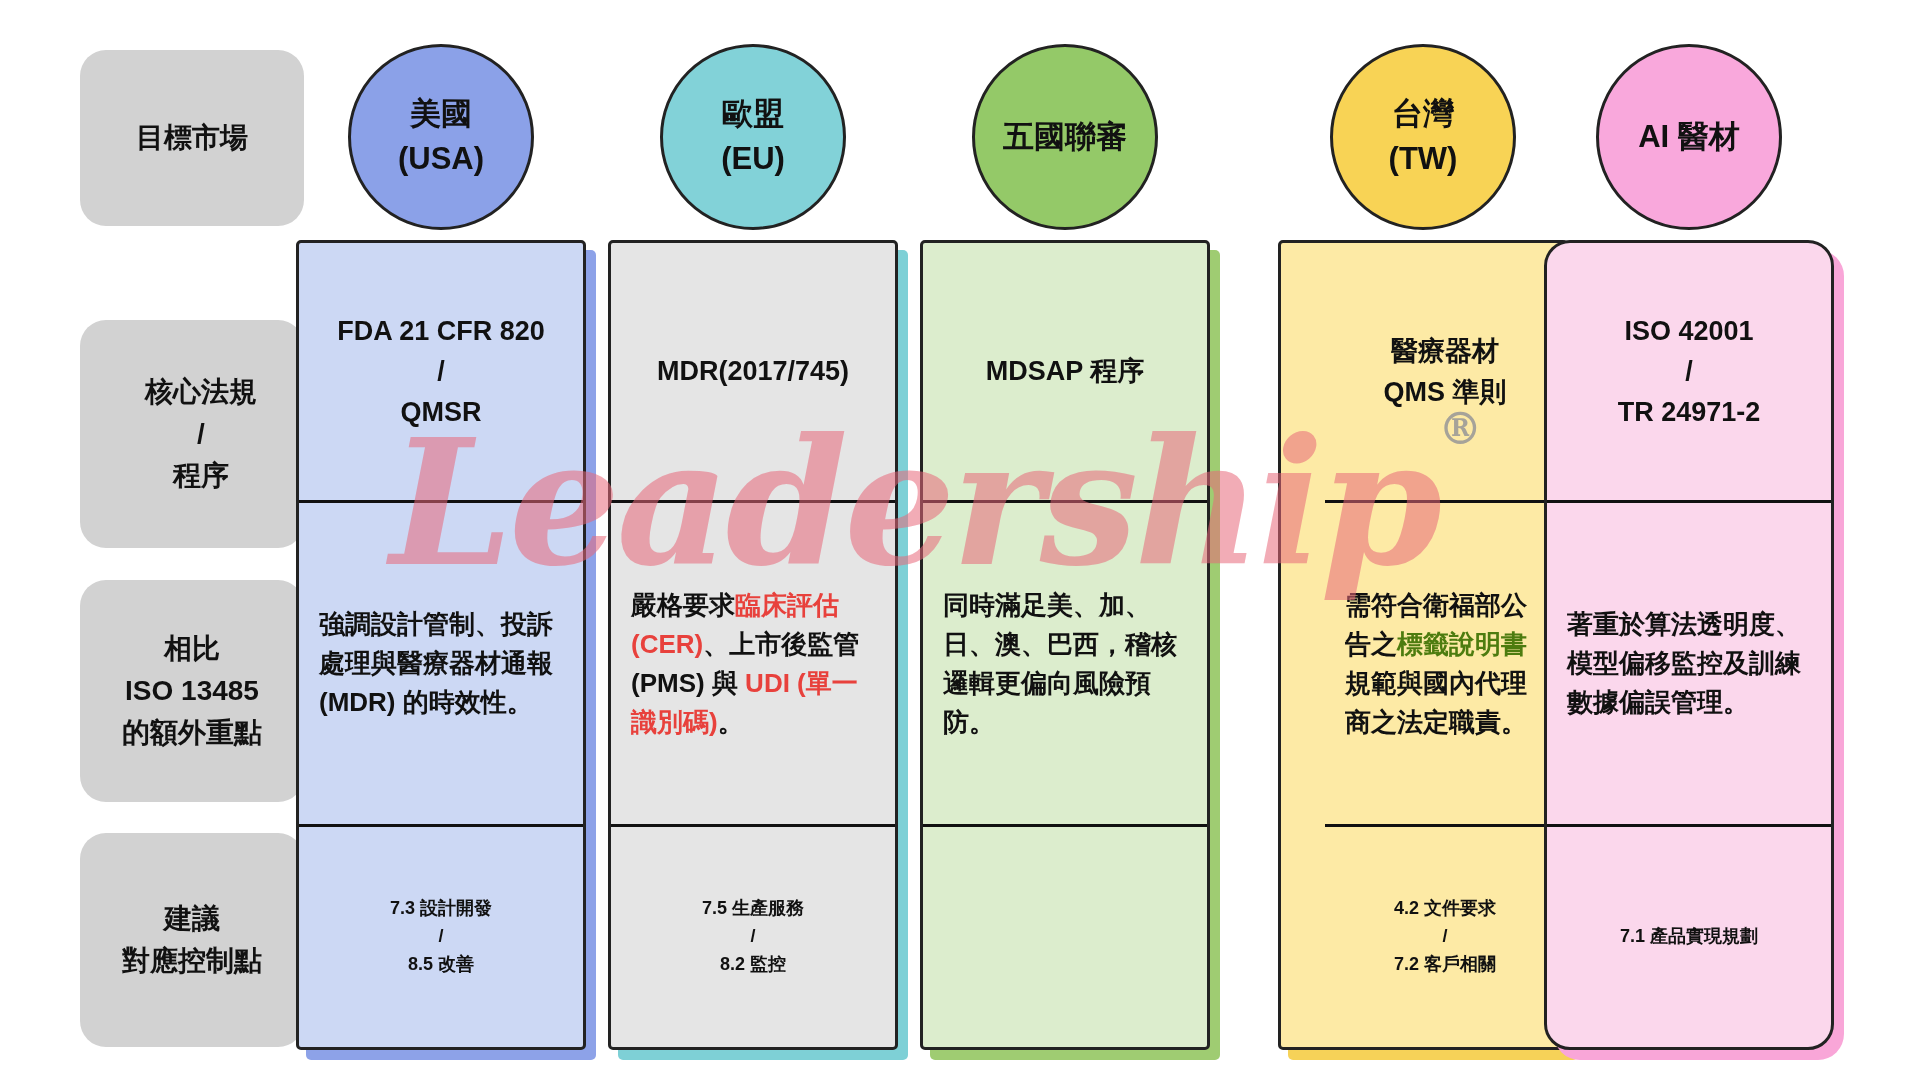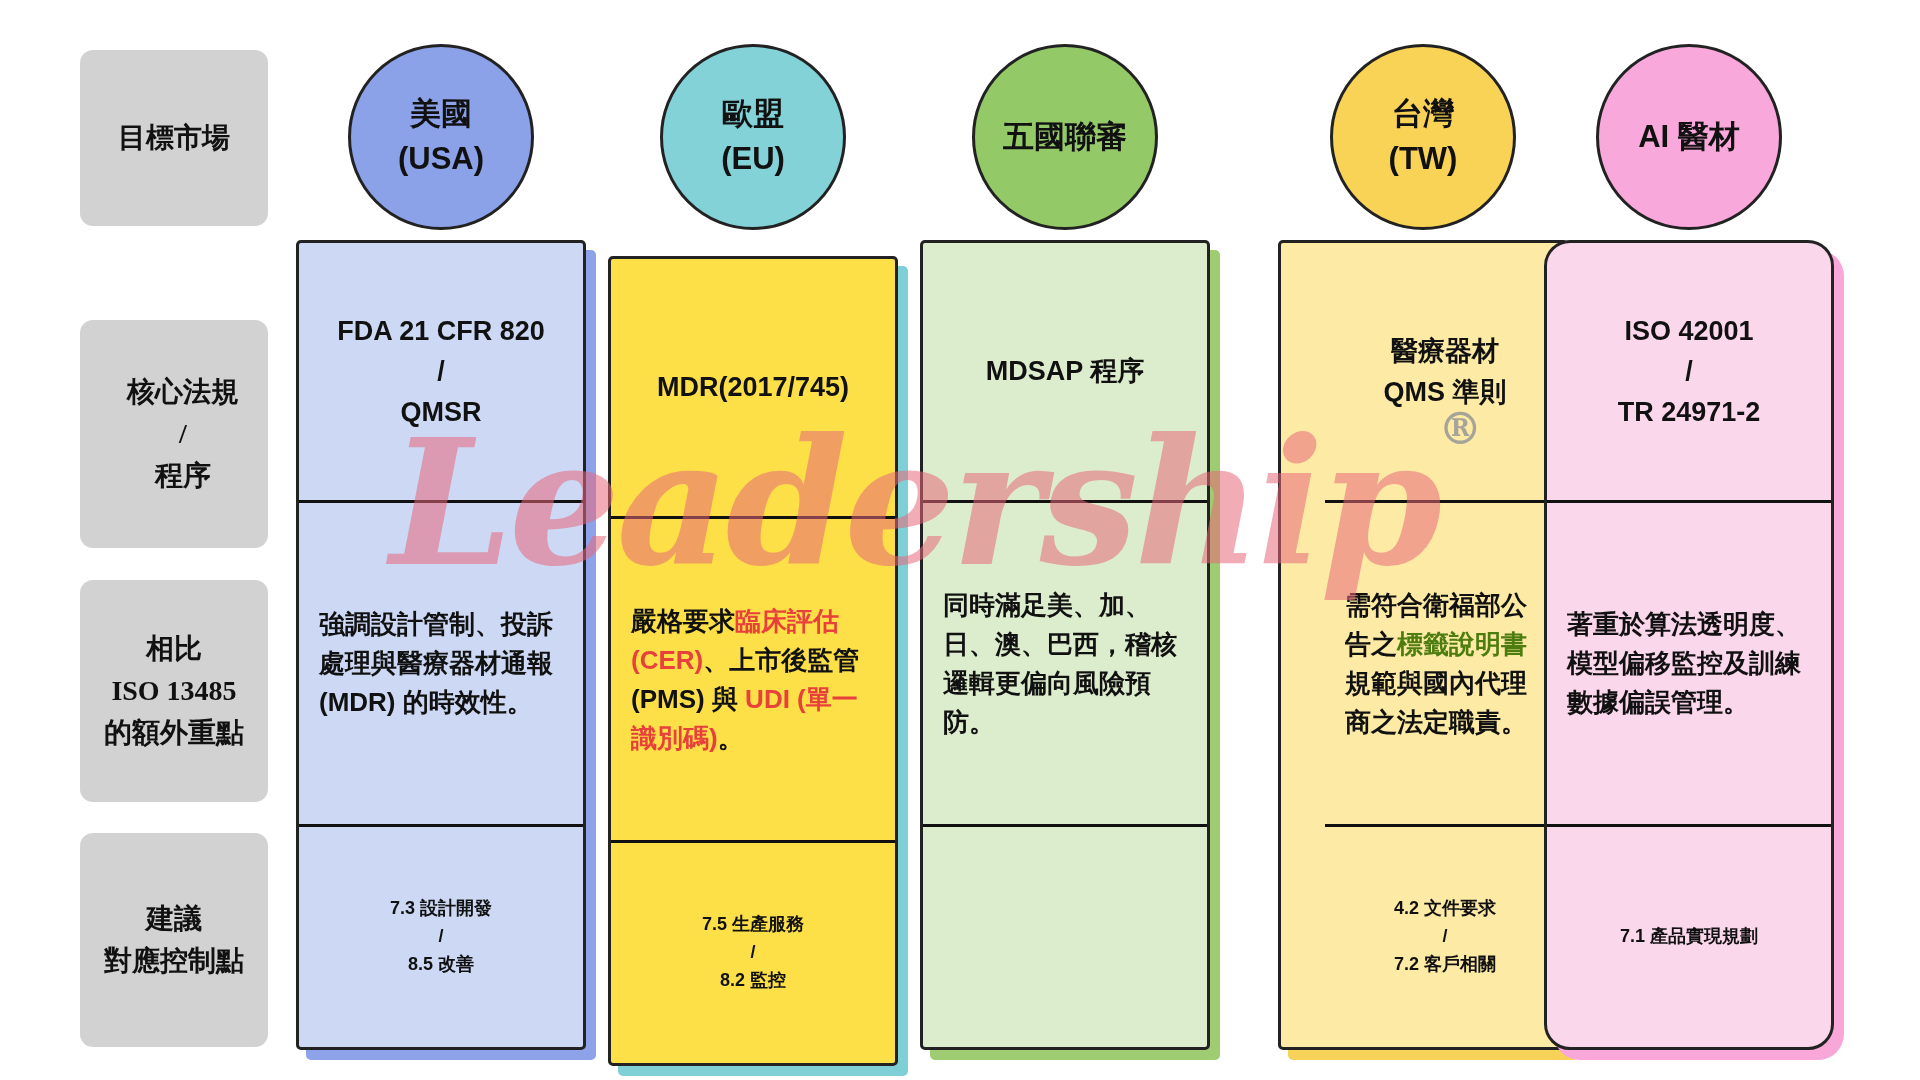--- a/index.html
+++ b/index.html
@@ -14,32 +14,31 @@
     width: 1920px;
     height: 1080px;
     background: #ffffff;
     overflow: hidden;
   }
 
   
   .row-label {
     position: absolute;
     left: 80px;
-    width: 188px;
+    width: 224px;
     background: #d2d2d2;
-    border-radius: 13px;
+    border-radius: 26px;
     display: flex;
     align-items: center;
     justify-content: center;
     text-align: center;
     font-size: 28px;
     line-height: 1.5;
     white-space: pre-line;
     color: #111111;
-    font-family: Liberation Serif, serif;
   }
   #label-market  { top: 50px;  height: 176px; }
   #label-core    { top: 320px; height: 228px; padding-left: 18px; }
   #label-extra   { top: 580px; height: 222px; }
   #label-control { top: 833px; height: 214px; }
 
   
   .col { position: absolute; top: 0; width: 290px; height: 1080px; }
   #col-0 { left: 296px; }
   #col-1 { left: 608px; }
@@ -167,21 +166,21 @@
         </div>
       <div class="sec sec-control">7.3 設計開發
 /
 8.5 改善</div>
     </div>
   </div>
 
   <div class="col" id="col-1">
     <div class="circle" style="background: rgb(130, 210, 216);">歐盟
 (EU)</div>
-    <div class="box" style="background: #fde047; box-shadow: rgb(126, 208, 214) 10px 10px 0px; margin-top: 16px;">
+    <div class="box" style="background: #e5e5e5; box-shadow: rgb(126, 208, 214) 10px 10px 0px;">
       <div class="sec sec-core">MDR(2017/745)</div>
       <div class="sec sec-extra">
           <div><span class="hl-normal">嚴格要求</span><span class="hl-red">臨床評估 (CER)</span><span class="hl-normal">、上市後監管 (PMS) 與 </span><span class="hl-red">UDI (單一識別碼)</span><span class="hl-normal">。</span></div>
         </div>
       <div class="sec sec-control">7.5 生產服務
 /
 8.2 監控</div>
     </div>
   </div>
 

